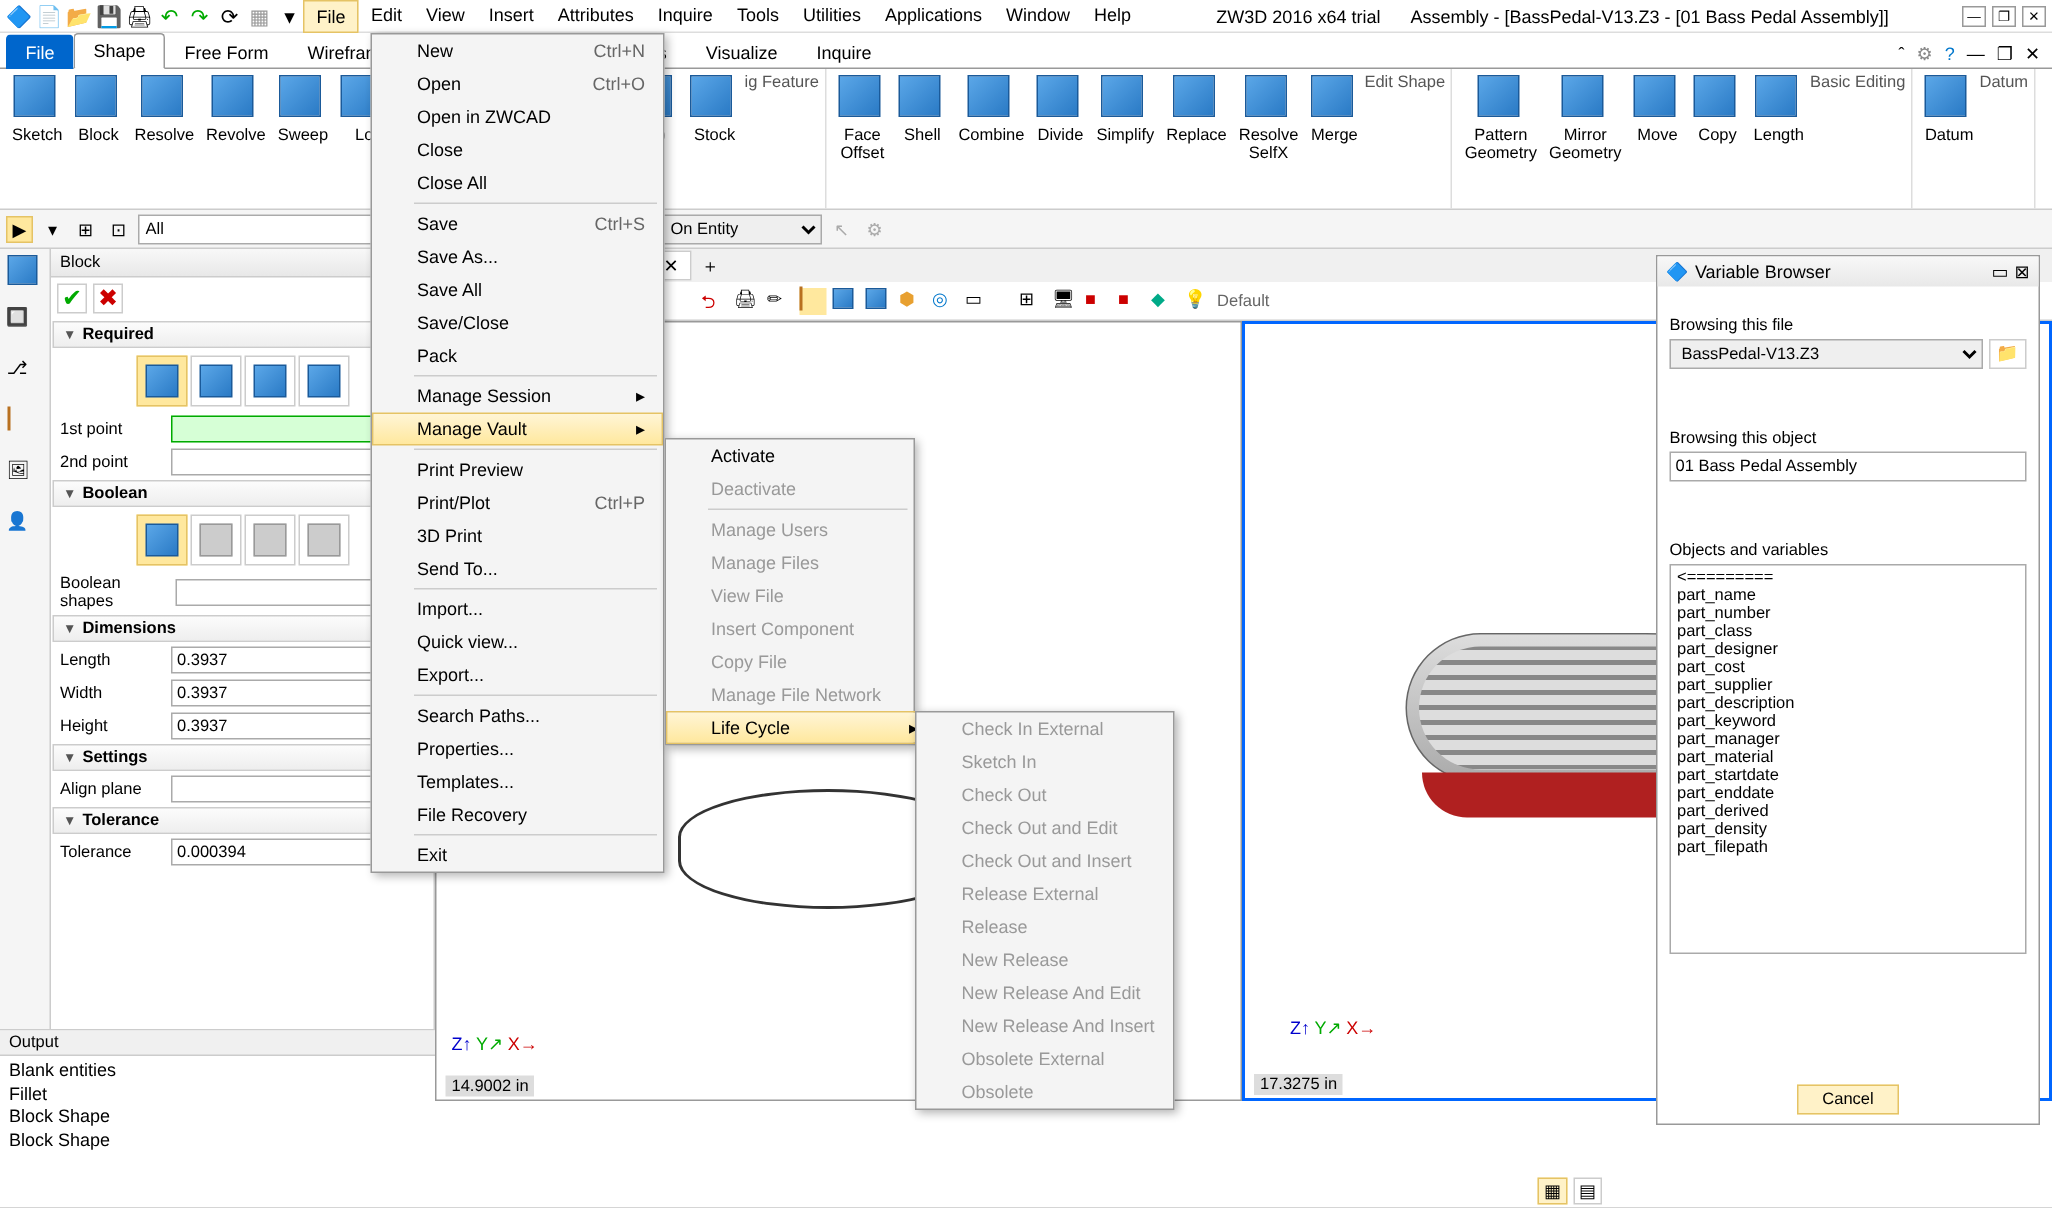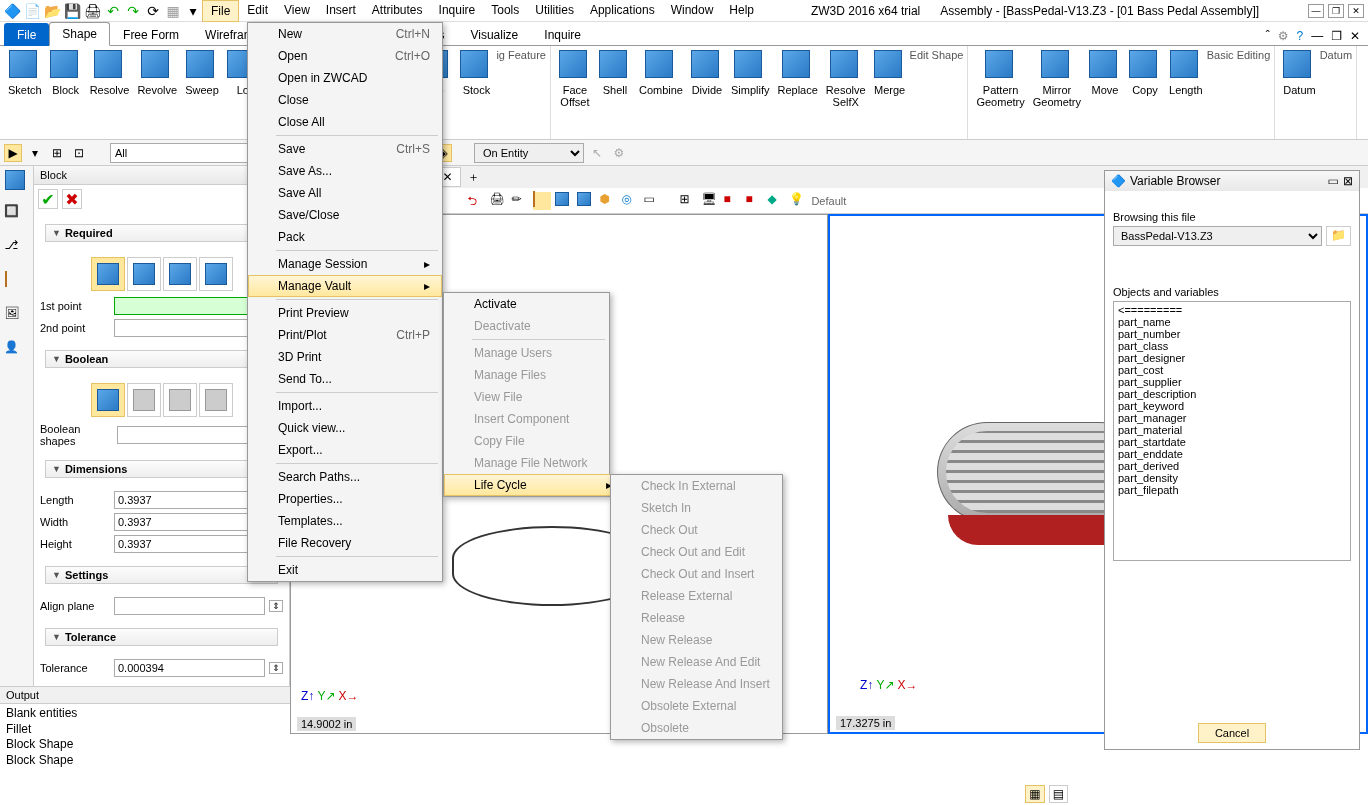--- a/index.html
+++ b/index.html
@@ -22,27 +22,27 @@
 .ribbon-group{border-right:1px solid #ddd;padding:2px 4px;display:flex;flex-direction:row;}
 .ribbon-group-items{display:flex;flex:1;}
 .ribbon-group-label{text-align:center;font-size:11px;color:#555;padding:1px 0;}
 .ribbon-btn{display:flex;flex-direction:column;align-items:center;justify-content:flex-start;padding:2px 4px;cursor:pointer;min-width:40px;}
 .ribbon-btn .ico{width:32px;height:32px;margin-bottom:2px;}
 .ribbon-btn .lbl{font-size:11px;text-align:center;line-height:1.1;}
 .cube{width:28px;height:28px;background:linear-gradient(135deg,#5ba7e8,#2a7ac5);border:1px solid #1a5a9a;transform:rotate(0deg);display:inline-block;}
 .yellowcube{width:28px;height:28px;background:linear-gradient(135deg,#ffd966,#e8a030);border:1px solid #b87020;}
 .toolbar{height:26px;background:#f5f5f5;border-bottom:1px solid #ccc;display:flex;align-items:center;padding:0 4px;gap:4px;}
 .toolbar .ico{width:18px;height:18px;display:inline-flex;align-items:center;justify-content:center;}
-.toolbar select,.toolbar input{height:20px;font-size:11px;border:1px solid #aaa;padding:0 4px;margin-left:18px;}
+.toolbar select,.toolbar input{height:20px;font-size:11px;border:1px solid #aaa;padding:0 4px;}
 .main{display:flex;height:520px;}
 .left-icons{width:34px;background:#f5f5f5;border-right:1px solid #ccc;display:flex;flex-direction:column;align-items:center;padding-top:4px;gap:10px;}
 .left-icons .ico{width:24px;height:24px;}
 .left-panel{width:256px;border-right:1px solid #ccc;display:flex;flex-direction:column;}
 .panel-title{background:linear-gradient(#f8f8f8,#e8e8e8);padding:3px 6px;border-bottom:1px solid #ccc;font-size:11px;}
-.panel-hdr{background:linear-gradient(#fcfcfc,#eee);padding:2px 6px;display:flex;align-items:center;border:1px solid #ccc;margin:11px;font-weight:bold;font-size:11px;}
+.panel-hdr{background:linear-gradient(#fcfcfc,#eee);padding:2px 6px;display:flex;align-items:center;border:1px solid #ccc;margin:1px;font-weight:bold;font-size:11px;}
 .panel-hdr::before{content:"▼";font-size:9px;margin-right:4px;color:#555;}
 .panel-row{display:flex;align-items:center;padding:2px 6px;gap:4px;}
 .panel-row label{width:70px;font-size:11px;}
 .panel-row input{flex:1;height:18px;border:1px solid #aaa;padding:0 3px;font-size:11px;}
 .panel-row .spin{width:14px;font-size:9px;text-align:center;border:1px solid #aaa;}
 .shape-btns{display:flex;gap:2px;justify-content:center;padding:4px;}
 .shape-btn{width:34px;height:34px;border:1px solid #ccc;background:#fff;display:flex;align-items:center;justify-content:center;}
 .shape-btn.sel{background:#ffe89e;border-color:#e5c365;}
 .center{flex:1;position:relative;background:#aaa;}
 .doc-tabs{height:22px;background:#f0f0f0;display:flex;align-items:center;padding:0 4px;}
@@ -441,20 +441,24 @@
       <span style="margin-left:auto">▭</span>
       <span>⊠</span>
     </div>
   <div class="section">
     <div class="section-label">Browsing this file</div>
     <div style="display:flex;gap:4px">
         <select><option>BassPedal-V13.Z3</option></select>
         <span style="border:1px solid #ccc;padding:1px 4px;color:#e8a030">📁</span>
       </div>
   </div>
+  <div class="section">
+    <div class="section-label">Browsing this object</div>
+    <input readonly="" value="01 Bass Pedal Assembly" style="">
+  </div>
   <div class="section" style="flex:1;display:flex;flex-direction:column">
     <div class="section-label">Objects and variables</div>
     <div class="list" id="varlist">
         <div>&lt;=========</div>
         <div>part_name</div>
         <div>part_number</div>
         <div>part_class</div>
         <div>part_designer</div>
         <div>part_cost</div>
         <div>part_supplier</div>

